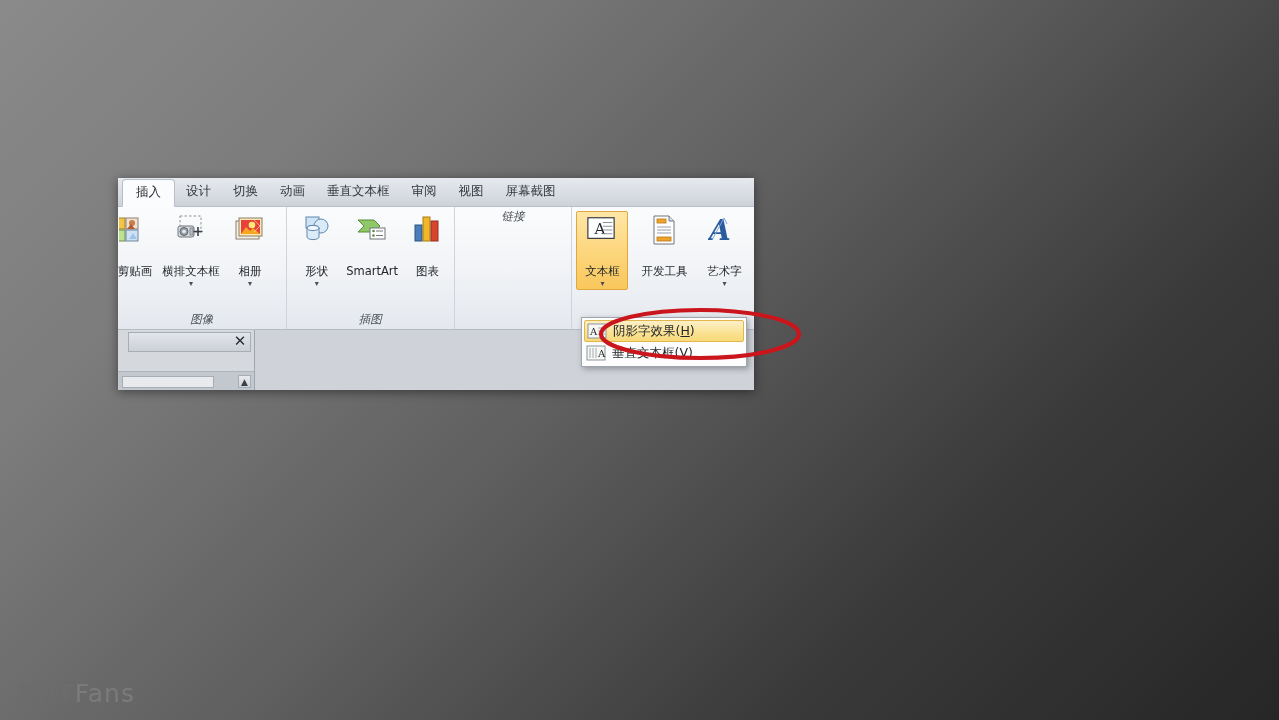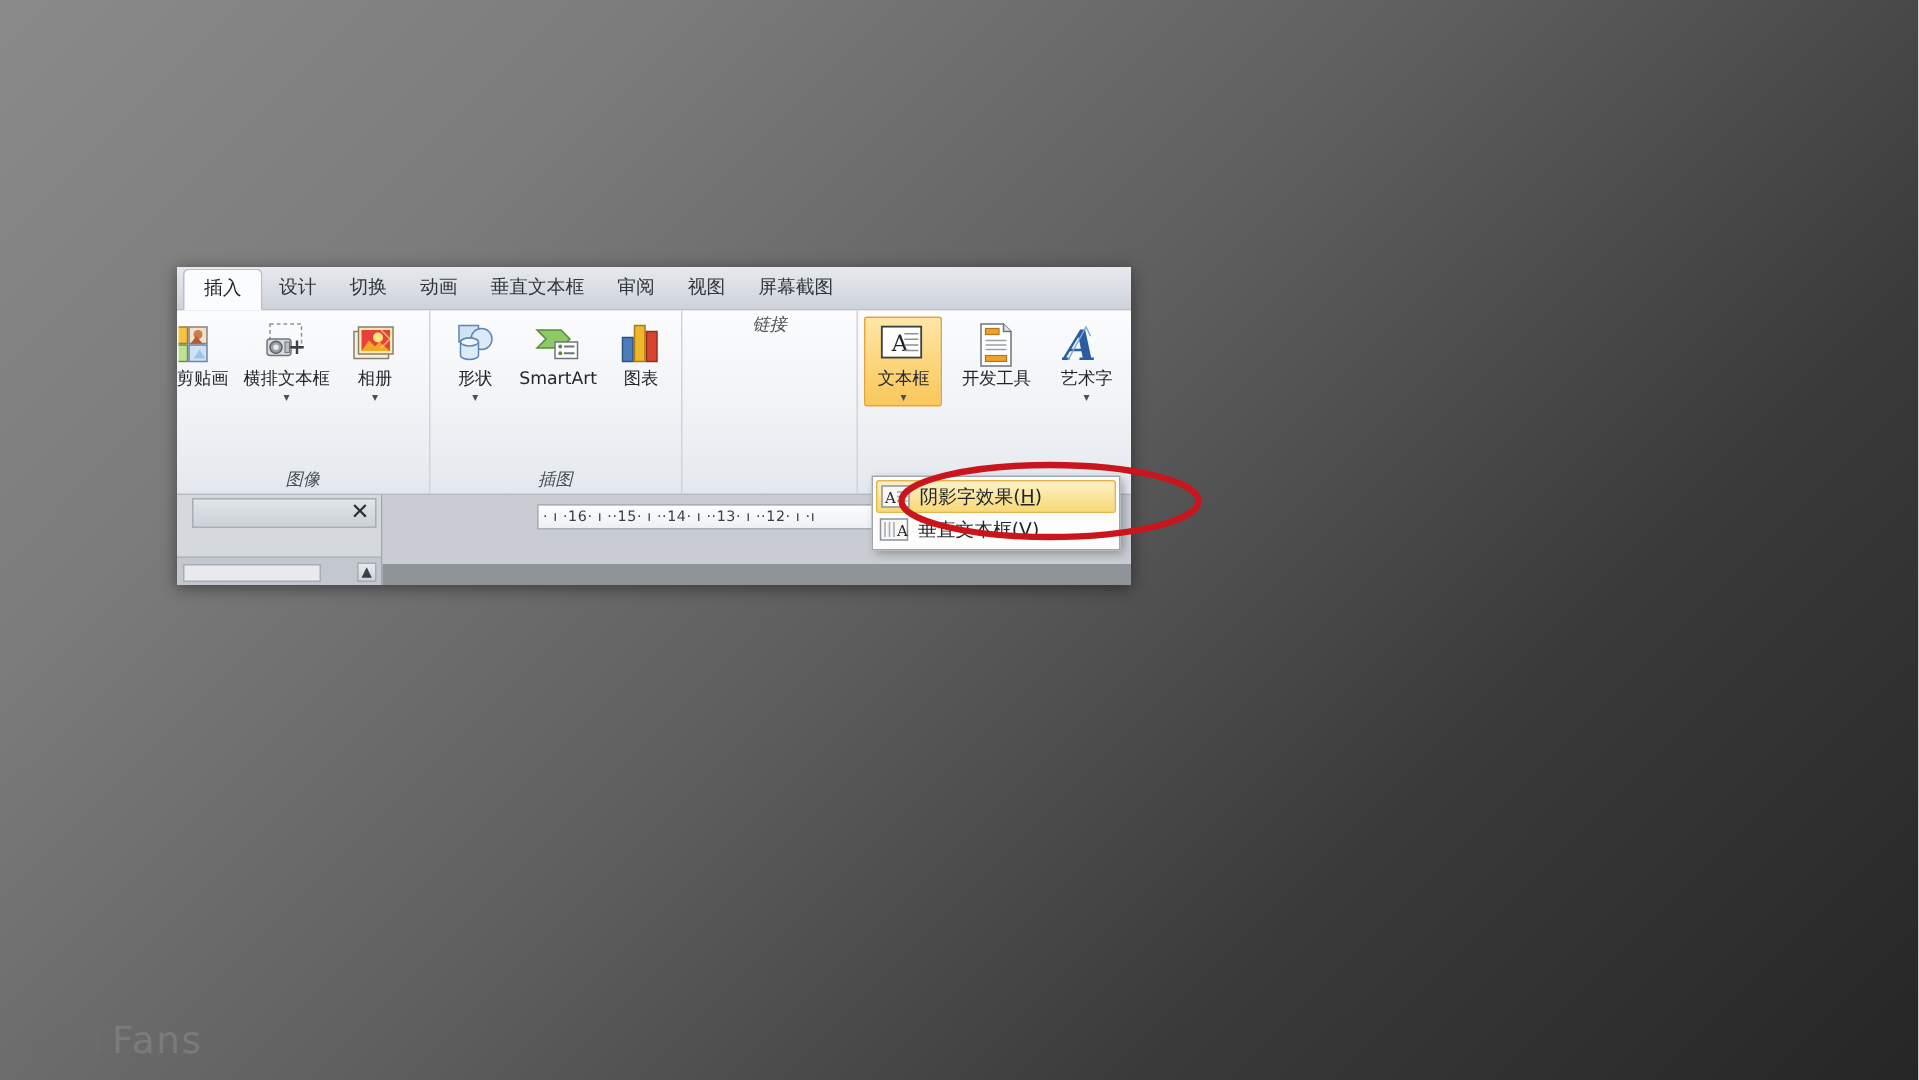--- a/index.html
+++ b/index.html
@@ -103,21 +103,21 @@
     padding-top: 3px;
   }
   .ritem .ico {
     width: 32px;
     height: 32px;
     position: relative;
   }
   .ritem .lbl {
     font-size: 11.5px;
     color: #23272c;
-    margin-top: 0;
+    margin-top: 19px;
     white-space: nowrap;
     line-height: 13px;
     text-align: center;
   }
   .ritem .caret {
     font-size: 8px;
     color: #4a5058;
     line-height: 8px;
     margin-top: 2px;
   }
@@ -458,24 +458,20 @@
 
     <div class="lower">
       <div class="leftpane">
         <div class="leftpane-bar"></div>
         <div class="close-x">✕</div>
         <div class="leftpane-bottom">
           <div class="leftpane-thumb"></div>
           <div class="scroll-up">▲</div>
         </div>
       </div>
-      <div class="docarea">
-        <div class="ruler">· ı ·16· ı ··15· ı ··14· ı ··13· ı ··12· ı ·ı</div>
-        <div class="lower-strip-bottom"></div>
-      </div>
     </div>
 
     <div class="dropdown">
       <div class="ditem sel">
         <span class="dico">
           <svg width="20" height="18" viewBox="0 0 20 18">
             <rect x="1" y="2" width="18" height="14" fill="#f7f7f4" stroke="#8d939b" stroke-width="1"></rect>
             <text x="3" y="13" font-family="DejaVu Serif, serif" font-size="10" fill="#1f2429">A</text>
             <path d="M11 6 h7 M11 9 h7 M11 12 h7" stroke="#a5abb2" stroke-width="1"></path>
           </svg>

